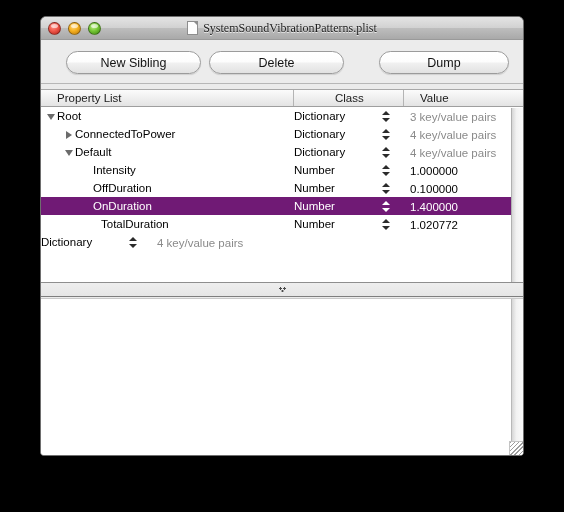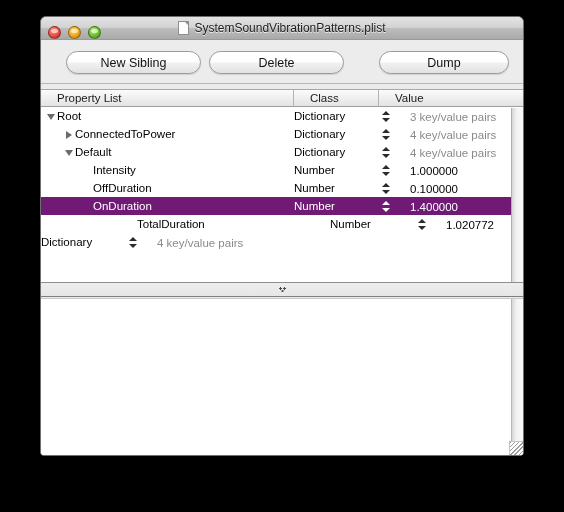--- a/index.html
+++ b/index.html
@@ -24,21 +24,22 @@
   }
 
   
   #titlebar {
     position: relative;
     height: 23px;
     background: linear-gradient(to bottom, #e4e4e4 0%, #d2d2d2 48%, #bdbdbd 52%, #a9a9a9 100%);
     border-bottom: 1px solid #9a9a9a;
     border-radius: 5px 5px 0 0;
     display: flex;
-    align-items: flex-end;
+    align-items: center;
+    font-family: Liberation Serif, serif;
   }
   .lights { display: flex; gap: 7px; margin-left: 7px; }
   .light {
     width: 13px; height: 13px; border-radius: 50%;
     border: 1px solid rgba(0,0,0,0.38);
     position: relative;
   }
   .light::after {
     content: ""; position: absolute;
     left: 2px; top: 1.5px; width: 7px; height: 4px;
@@ -116,21 +117,21 @@
     color: #1a1a1a;
   }
   .col-h {
     display: flex; align-items: center;
     padding-left: 16px;
     border-right: 1px solid #b4b4b4;
     height: 100%;
     cursor: default;
   }
   .col-h.prop  { width: 253px; }
-  .col-h.class { width: 85px; }
+  .col-h.class { width: 85px; margin-left: 25px; }
   .col-h.value { flex: 1; border-right: none; }
 
   
   #rows { position: relative; }
   .row {
     display: flex;
     height: 18px;
     align-items: center;
     font-size: 11.5px;
     color: #000;
@@ -339,21 +340,21 @@
           </div>
           <div class="c-class">
             <span>Number</span>
           </div>
           <div class="c-val">
             <span class="stepper"></span>
             <span class="">1.400000</span>
           </div>
         </div>
         <div class="row">
-          <div class="c-prop" style="padding-left: 48px; margin-left: 36px;">
+          <div class="c-prop" style="padding-left: 48px;">
             <span class="tri none"></span>
             <span>TotalDuration</span>
           </div>
           <div class="c-class">
             <span>Number</span>
           </div>
           <div class="c-val">
             <span class="stepper"></span>
             <span class="">1.020772</span>
           </div>

